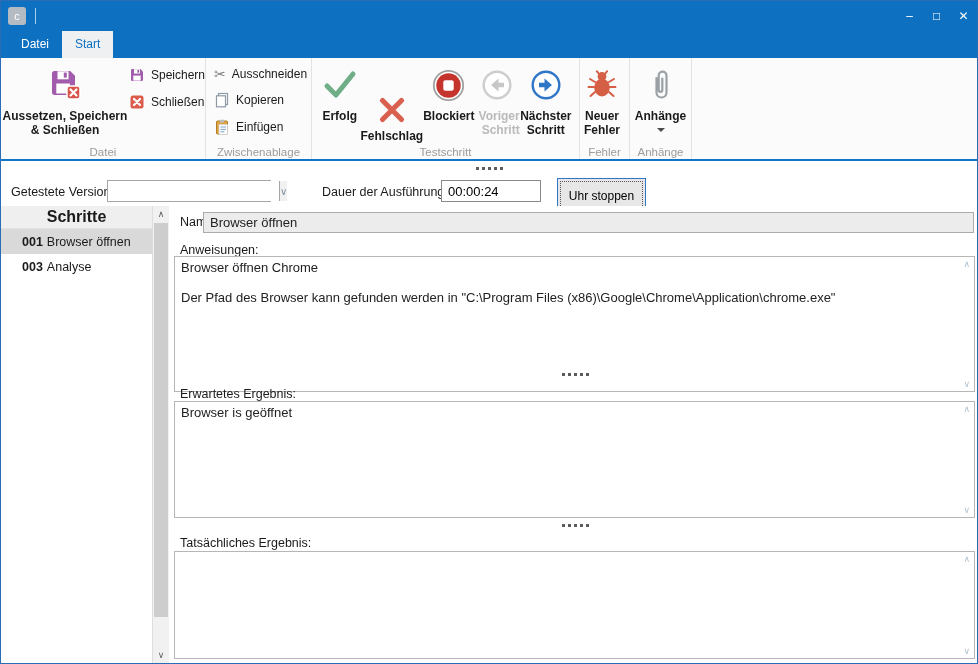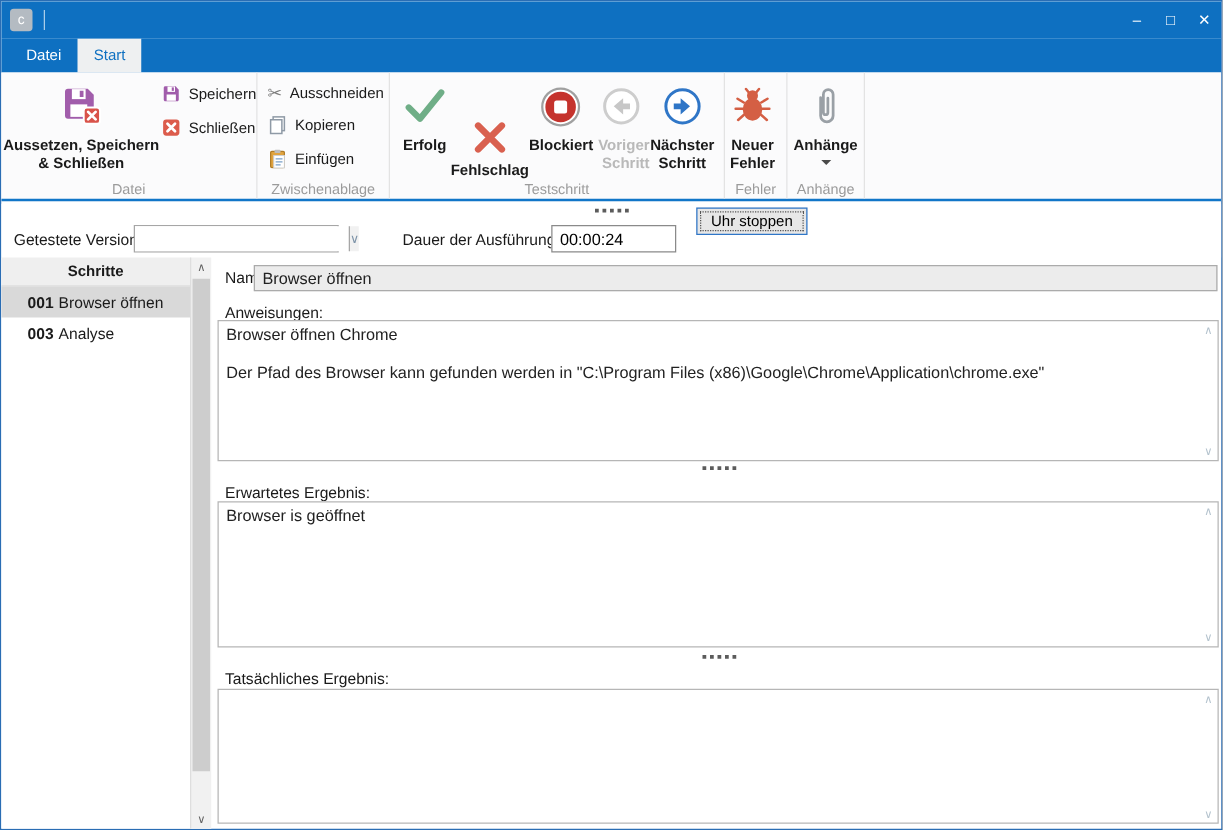--- a/index.html
+++ b/index.html
@@ -48,29 +48,29 @@
   .splitdots i { width:3px; height:3px; background:#5c5c5c; }
   .toolbar .splitdots { position:absolute; top:4px; left:0; right:0; }
   .tb-label { position:absolute; top:22px; font-size:12.5px; }
   .combo { position:absolute; left:106px; top:17px; width:164px; height:22px; background:#fff;
            border:1px solid #a6a6a6; display:flex; }
   .combo input { flex:1; border:none; outline:none; font:12.5px "Liberation Sans",sans-serif; padding:0 5px; }
   .combo .arrow { width:19px; background:#f1f1f1; border-left:1px solid #a6a6a6; display:flex;
                   align-items:center; justify-content:center; color:#7d93a8; font-size:10px; }
   .timefield { position:absolute; left:440px; top:17px; width:100px; height:22px;
                border:1px solid #8a8a8a; font:13px "Liberation Sans",sans-serif; padding:0 6px; outline:none; }
-  .stopbtn { position:absolute; left:556px; top:3px; width:89px; height:22px; background:#e7e7e7;
+  .stopbtn { position:absolute; left:556px; top:15px; width:89px; height:35px; background:#e7e7e7;
              border:1px solid #2f76c7; font:12px "Liberation Sans",sans-serif;
              outline:1px dotted #555; outline-offset:-4px; cursor:default; }
 
   
   .steps-panel { position:absolute; left:0; top:205px; width:168px; bottom:0; background:#fff; }
   .steps-list { position:absolute; left:0; top:0; width:151px; bottom:0; }
   .steps-header { height:23px; background:#efefef; border-bottom:1px solid #e2e2e2; font-weight:bold;
-                  font-size:12px; display:flex; align-items:center; justify-content:center; }
+                  font-size:16px; display:flex; align-items:center; justify-content:center; }
   .step-item { height:25px; display:flex; align-items:center; padding-left:21px; font-size:12.5px;
                cursor:default; white-space:nowrap; }
   .step-item .num { font-weight:bold; margin-right:4px; }
   .step-item.selected { background:#d9d9d9; }
   .vscroll { position:absolute; right:0; top:0; width:17px; bottom:0; background:#f1f1f1;
              border-left:1px solid #dedede; }
   .vscroll .sbtn { position:absolute; left:0; right:0; height:16px; display:flex; align-items:center;
                    justify-content:center; color:#606060; font-size:9px; cursor:default; }
   .vscroll .sbtn.up { top:0; } .vscroll .sbtn.down { bottom:0; }
   .vscroll .thumb { position:absolute; left:1px; right:1px; top:17px; bottom:46px; background:#cdcdcd; }
@@ -306,21 +306,21 @@
       <div class="thumb"></div>
       <div class="sbtn down">∨</div>
     </div>
   </div>
 
   <div class="detail">
     <div class="d-label" style="left:6px; top:9px;">Name:</div>
     <input class="name-field" readonly="" value="Browser öffnen" style="">
 
     <div class="d-label" style="left:6px; top:37px;">Anweisungen:</div>
-    <div class="tabox" style="top:50px; height:113px;">
+    <div class="tabox" style="top:50px; height:136px;">
       <textarea spellcheck="false" style="">Browser öffnen Chrome
 
 Der Pfad des Browser kann gefunden werden in "C:\Program Files (x86)\Google\Chrome\Application\chrome.exe"</textarea>
       <span class="chev up">∧</span>
       <span class="chev down">∨</span>
     </div>
 
     <div class="splitdots" style="top:167px;">
       <i></i>
         <i></i>

